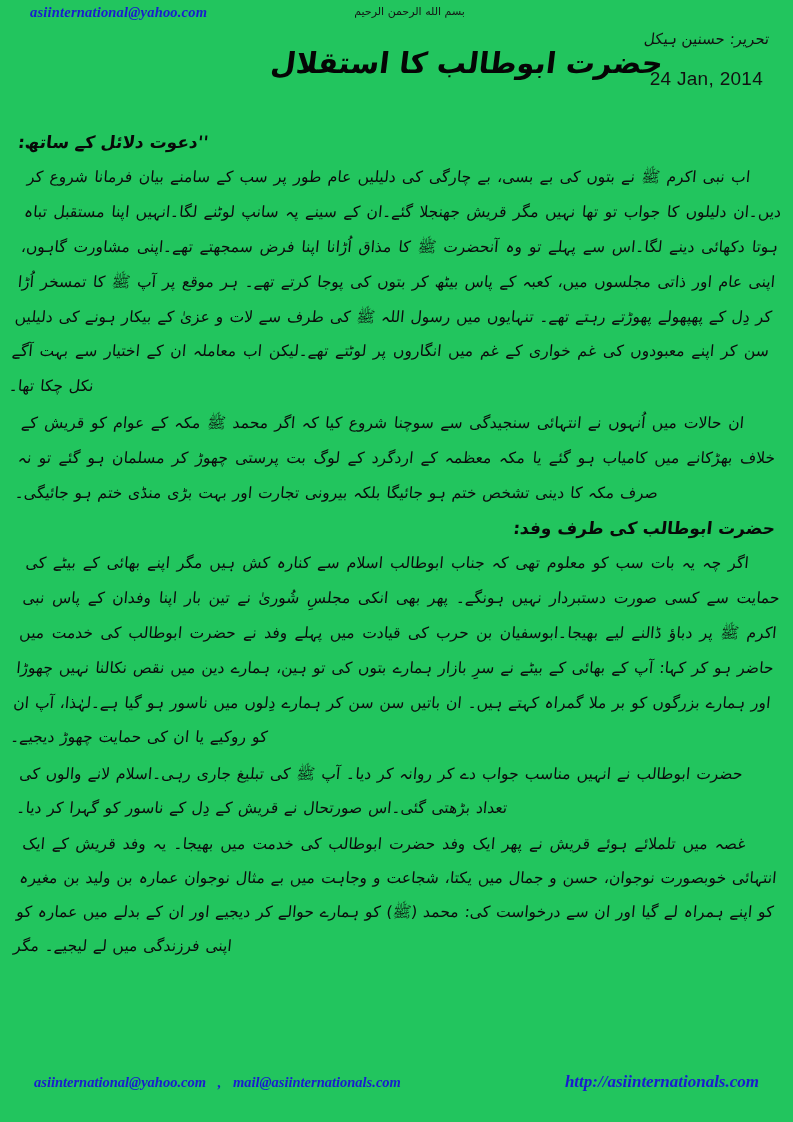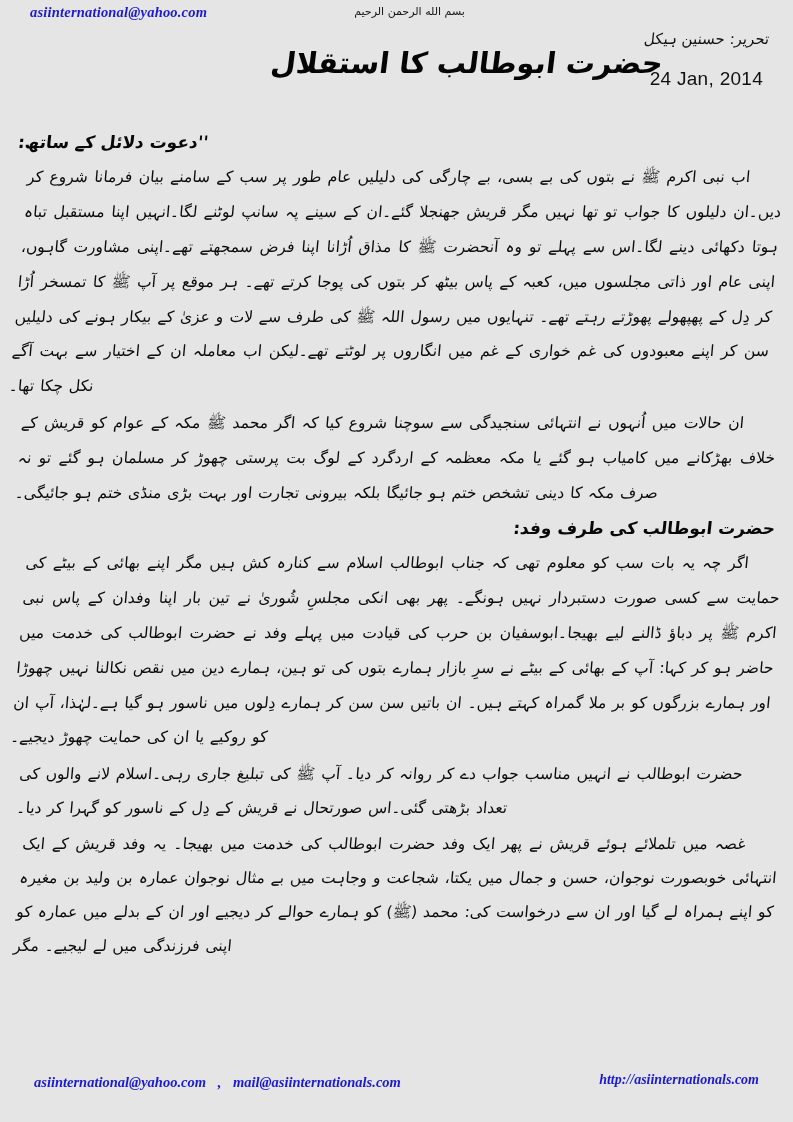--- a/index.html
+++ b/index.html
@@ -6,21 +6,21 @@
   html, body {
     margin: 0;
     padding: 0;
     background: #ffffff;
   }
   .page {
     position: relative;
     width: 793px;
     height: 1122px;
     margin: 0 auto;
-    background: #e5e5e5;
+    background: #22c55e;
     overflow: hidden;
     font-family: "Liberation Serif", "DejaVu Serif", serif;
     box-sizing: border-box;
   }
 
   
   .header {
     position: relative;
     height: 120px;
     padding: 6px 18px 0 18px;
@@ -154,21 +154,21 @@
     color: #1a1ad0;
   }
   .ftr-url {
     position: absolute;
     right: 34px;
     top: -2px;
     color: #1a1ad0;
     font-family: "Liberation Serif", "DejaVu Serif", serif;
     font-style: italic;
     font-weight: bold;
-    font-size: 14px;
+    font-size: 17px;
     white-space: nowrap;
   }
 </style>
 </head>
 <body>
 
 <div class="page">
 
   <div class="header">
     <div class="hdr-email">asiinternational@yahoo.com</div>

